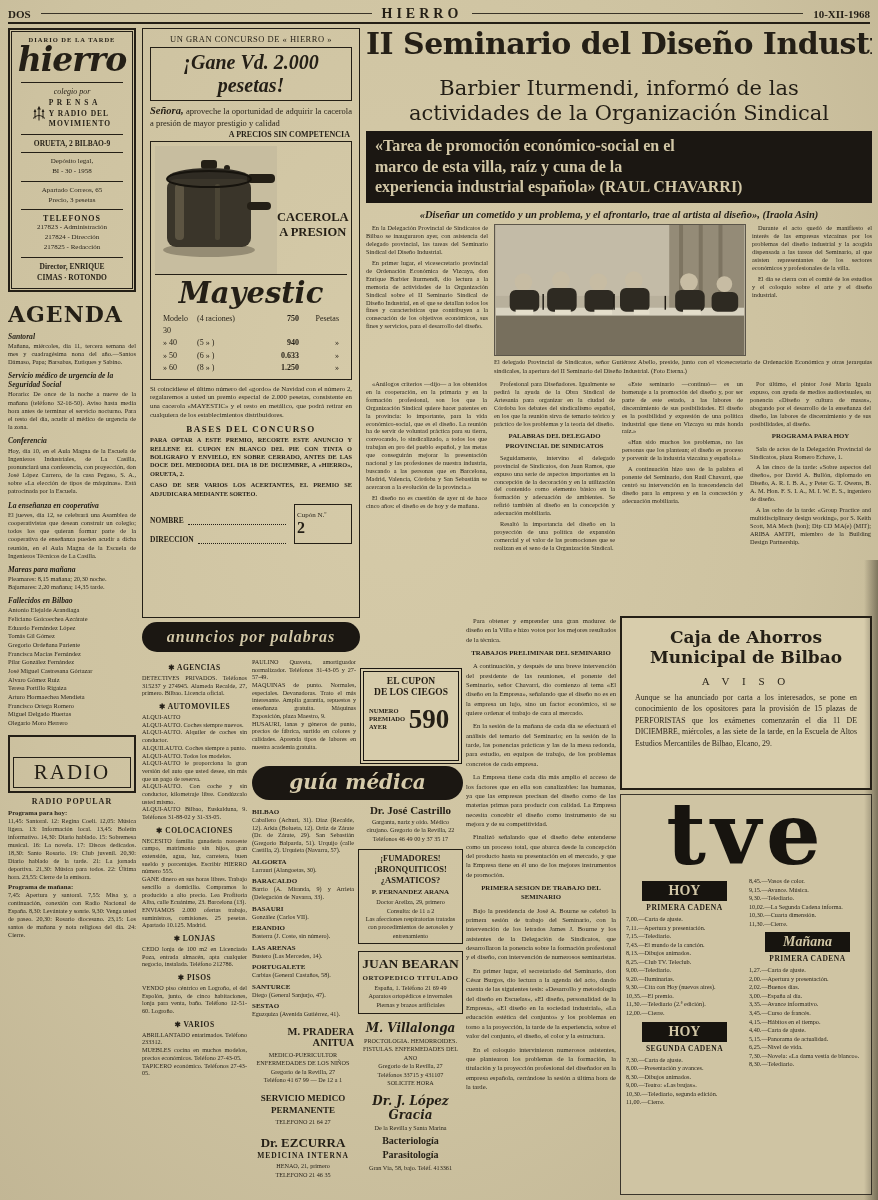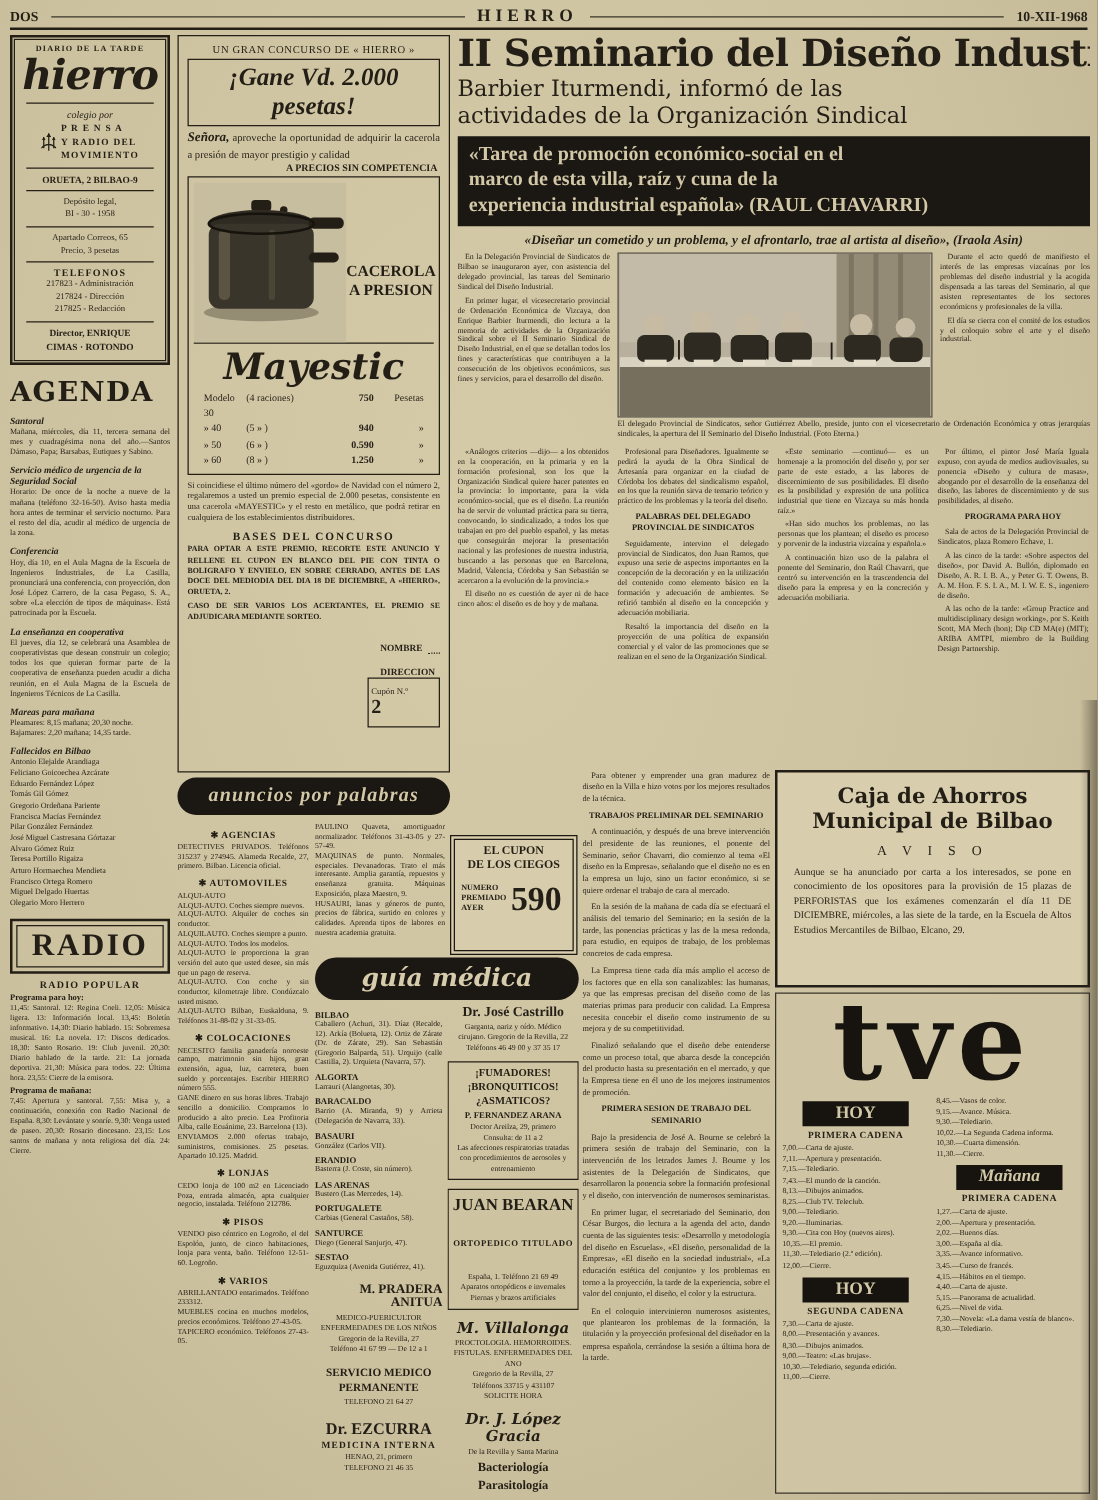--- a/index.html
+++ b/index.html
@@ -32,22 +32,22 @@
   .pub{font-size:7.5px;font-weight:bold;line-height:1.45;letter-spacing:1px;white-space:pre-line;text-align:left;}
   #mastbox .addr{font-size:7.5px;font-weight:bold;margin-top:3px;}
   #mastbox .small{font-size:7px;line-height:1.4;}
   #mastbox .telt{font-size:8px;font-weight:bold;margin-top:2px;letter-spacing:1px;}
   #mastbox .dir{font-size:7.5px;font-weight:bold;line-height:1.45;margin-top:2px;}
   #agenda-title{font-size:22px;font-weight:bold;margin:9px 0 3px;letter-spacing:1px;}
   .ah{font-size:7.6px;font-weight:bold;font-style:italic;margin:5px 0 1px;line-height:1.2;}
   .ab{font-size:6.4px;line-height:1.28;}
   .fal{font-size:6.4px;line-height:1.35;}
   #radiobox{border:2px solid #241f16;padding:3px;margin-top:8px;}
-  #radiobox .inner{border:1px solid #241f16;font-size:25px;font-weight:bold;letter-spacing:2px;
-                   text-align:center;padding:2px 0;}
+  #radiobox .inner{border:1px solid #241f16;font-size:21px;font-weight:normal;letter-spacing:2px;
+                   text-align:center;padding:2px 0;margin-top:17px;}
   .station{font-size:8px;font-weight:bold;text-align:center;margin:4px 0 2px;letter-spacing:1px;}
   .rth{font-size:6.8px;font-weight:bold;margin:3px 0 1px;}
   .rtx{font-size:6.2px;line-height:1.27;}
 
   
   #concurso{position:absolute;left:142px;top:28px;width:218px;height:590px;border:1px solid #241f16;
             padding:5px 7px;overflow:hidden;}
   .kicker{font-size:8.5px;text-align:center;letter-spacing:.5px;}
   #gane{border:1px solid #241f16;margin:3px 0;padding:3px 0;text-align:center;font-size:20px;
         font-weight:bold;font-style:italic;}
@@ -59,21 +59,21 @@
   #cookimg{width:122px;height:128px;flex:none;}
   #cooklabel{flex:1;text-align:center;font-weight:bold;font-size:12.5px;line-height:1.25;margin-top:64px;}
   #brand{border-top:1px solid #241f16;text-align:center;font-size:29px;font-weight:bold;font-style:italic;
          padding:1px 0 3px;}
   .prow{display:flex;font-size:8px;line-height:1.55;padding:0 8px;}
   .pc1{width:34px}.pc2{width:62px}.pc3{width:40px;text-align:right;font-weight:bold}.pc4{flex:1;text-align:right}
   .cbody{font-size:6.8px;line-height:1.28;text-align:justify;margin-top:5px;}
   .bases-t{font-size:9px;font-weight:bold;text-align:center;margin:5px 0 2px;letter-spacing:1.5px;}
   .bases{font-size:6.3px;font-weight:bold;text-align:justify;line-height:1.33;}
   .bases2{font-size:6.3px;font-weight:bold;text-align:justify;line-height:1.33;margin-top:3px;}
-  #cuponrow{display:flex;margin-top:6px;align-items:flex-end;flex-direction:column;}
+  #cuponrow{display:flex;margin-top:6px;align-items:flex-end;}
   .flines{flex:1;font-size:7.5px;font-weight:bold;}
   .fline{display:flex;align-items:flex-end;margin-top:10px;}
   .dots{flex:1;border-bottom:1px dotted #241f16;margin-left:4px;height:8px;}
   #cuponbox{width:58px;border:1px solid #241f16;text-align:left;padding:6px 2px;margin-left:8px;}
   #cuponbox .cl{font-size:7px;}
   #cuponbox .cn{font-size:16px;font-weight:bold;}
 
   
   #anunbanner{position:absolute;left:142px;top:622px;width:218px;height:30px;background:#1b1712;
               color:#d2c7a6;border-radius:15px;text-align:center;font-weight:bold;font-style:italic;
@@ -103,28 +103,28 @@
   .medlines{font-size:6.2px;text-align:center;line-height:1.35;white-space:pre-line;margin-top:2px;}
   .servname{font-size:9px;font-weight:bold;text-align:center;margin-top:9px;line-height:1.25;white-space:pre-line;}
   .ezname{font-size:13px;font-weight:bold;text-align:center;margin-top:9px;}
   .ezsub{font-size:7.5px;font-weight:bold;text-align:center;letter-spacing:1px;}
   .castname{font-size:11px;font-weight:bold;text-align:center;}
   .fumbox{border:1px solid #241f16;text-align:center;padding:3px 2px;margin-top:6px;}
   .fl{font-size:8.5px;font-weight:bold;line-height:1.3;white-space:pre-line;}
   .fumdoc{font-size:7px;font-weight:bold;margin-top:2px;}
   .bearanbox{border:1px solid #241f16;text-align:center;padding:4px 2px;margin-top:7px;}
   .bearan-name{font-size:13.5px;font-weight:bold;}
-  .bearan-sub{font-size:7px;font-weight:bold;margin:19px 0;letter-spacing:.5px;}
+  .bearan-sub{font-size:7px;font-weight:bold;margin:2px 0;letter-spacing:.5px;}
   .vname{font-size:12px;font-weight:bold;font-style:italic;text-align:center;margin-top:7px;}
   .biglab{font-size:10px;font-weight:bold;text-align:center;line-height:1.25;margin-top:2px;}
 
   
   #article{position:absolute;left:366px;top:28px;width:506px;height:590px;overflow:hidden;}
   #headline{font-size:30px;font-weight:bold;letter-spacing:-.5px;line-height:1.05;white-space:nowrap;}
-  #deck{font-size:18px;text-align:left;line-height:1.2;margin-top:1px;white-space:pre-line;}
+  #deck{font-size:21px;text-align:center;line-height:1.2;margin-top:16px;white-space:pre-line;}
   #quote{background:#1b1712;color:#d2c7a6;font-weight:bold;font-size:16px;line-height:1.3;
          padding:5px 9px;margin-top:5px;white-space:pre-line;}
   #subquote{font-size:10.5px;font-weight:bold;font-style:italic;text-align:center;margin:6px 0 4px;}
   #toprow{display:flex;gap:6px;}
   .acol{font-size:6.3px;line-height:1.26;text-align:justify;}
   .acol p{margin-bottom:3px;text-indent:6px;}
   #c-intro-left{width:122px;}
   #photo{width:252px;height:132px;flex:none;border:1px solid #5c564a;background:#b5ad99;}
   #c-intro-right{width:120px;}
   #caption{margin-left:128px;width:378px;font-size:6.4px;line-height:1.3;text-align:justify;margin-top:2px;}
@@ -299,21 +299,21 @@
           <div class="prow">
             <span class="pc1">»  40</span>
             <span class="pc2">(5  »  )</span>
             <span class="pc3">940</span>
             <span class="pc4">»</span>
           </div>
 
           <div class="prow">
             <span class="pc1">»  50</span>
             <span class="pc2">(6  »  )</span>
-            <span class="pc3">0.590</span>
+            <span class="pc3">0.633</span>
             <span class="pc4">»</span>
           </div>
 
           <div class="prow">
             <span class="pc1">»  60</span>
             <span class="pc2">(8  »  )</span>
             <span class="pc3">1.250</span>
             <span class="pc4">»</span>
           </div>
         </div>

